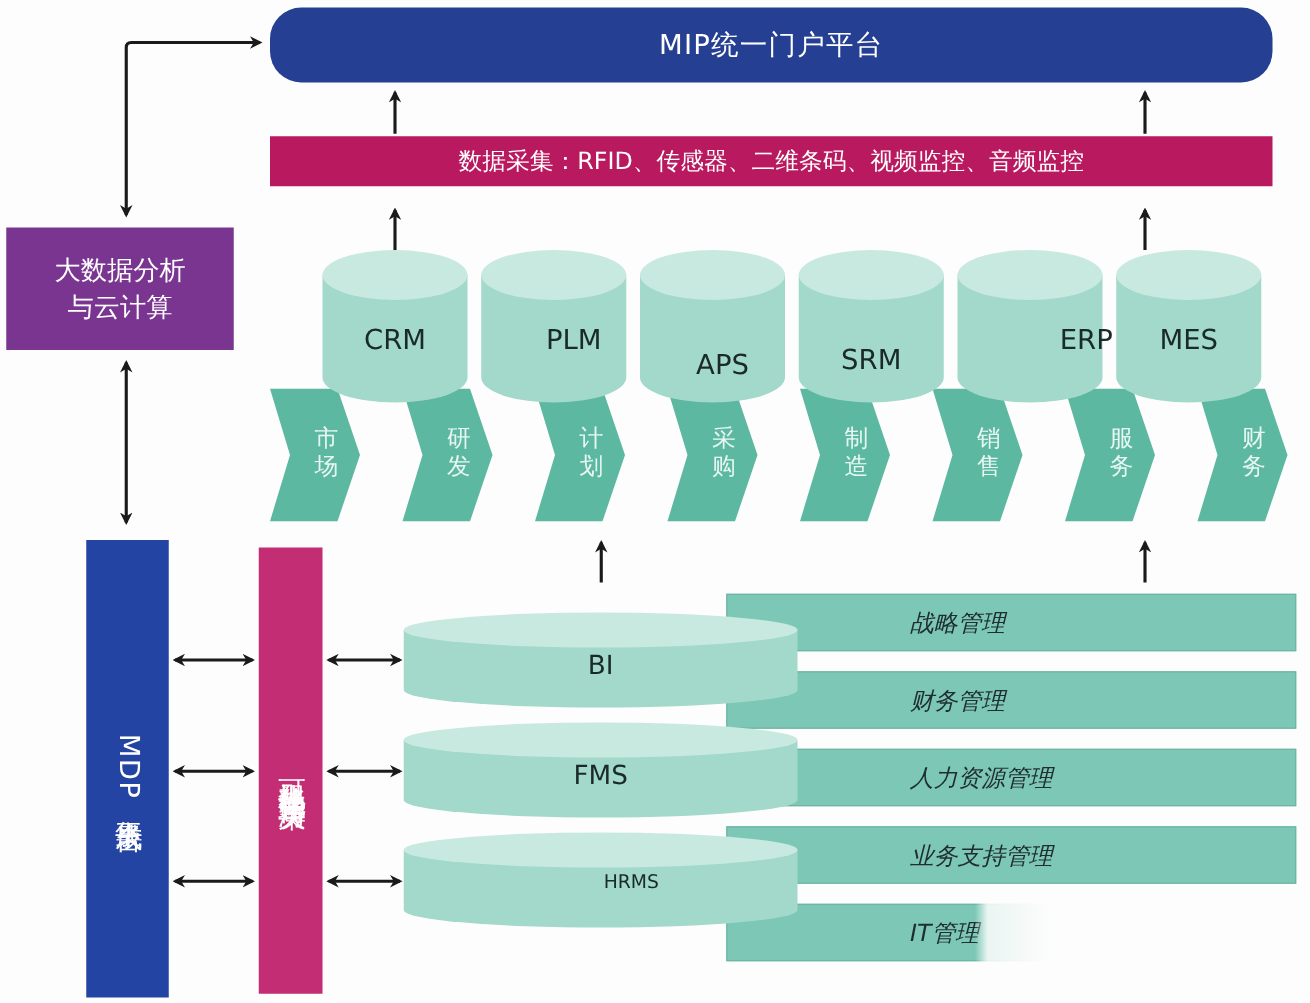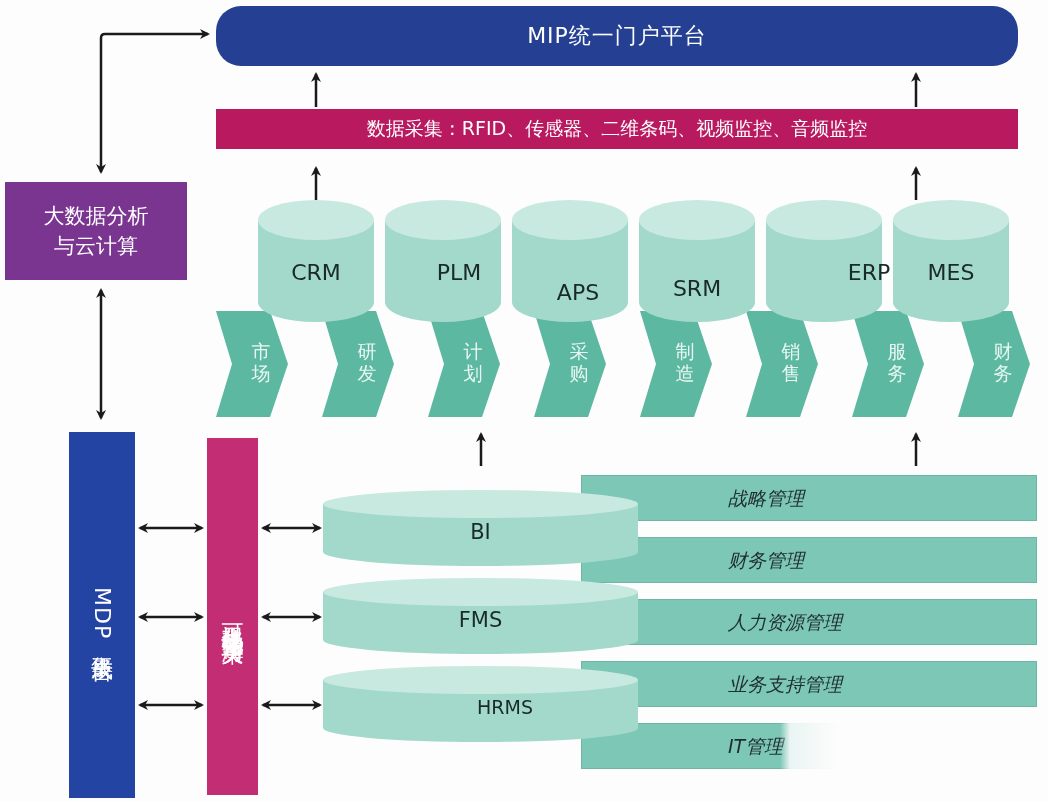--- a/index.html
+++ b/index.html
@@ -196,14 +196,14 @@
       <ellipse cx="480.5" cy="592" rx="157.5" ry="14" fill="#c8e9df"></ellipse>
     </g>
     <g>
       <path d="M323,680 L323,728 A157.5,14 0 0 0 638,728 L638,680 Z" fill="#a2d9ca"></path>
       <ellipse cx="480.5" cy="680" rx="157.5" ry="14" fill="#c8e9df"></ellipse>
     </g>
   </svg>
 <div id="disk-labels">
     <div class="disk-label" style="left: 323px; width: 315px; right: auto; top: 520px; font-size: 21px;">BI</div>
     <div class="disk-label" style="left: 323px; width: 315px; right: auto; top: 608px; font-size: 21px;">FMS</div>
-    <div class="disk-label" style="left: 323px; width: 364px; right: auto; top: 696px; font-size: 19px;">HRMS</div>
+    <div class="disk-label" style="left: 323px; width: 364px; right: auto; top: 696px; font-size: 15px;">HRMS</div>
   </div>
 
 </body></html>

